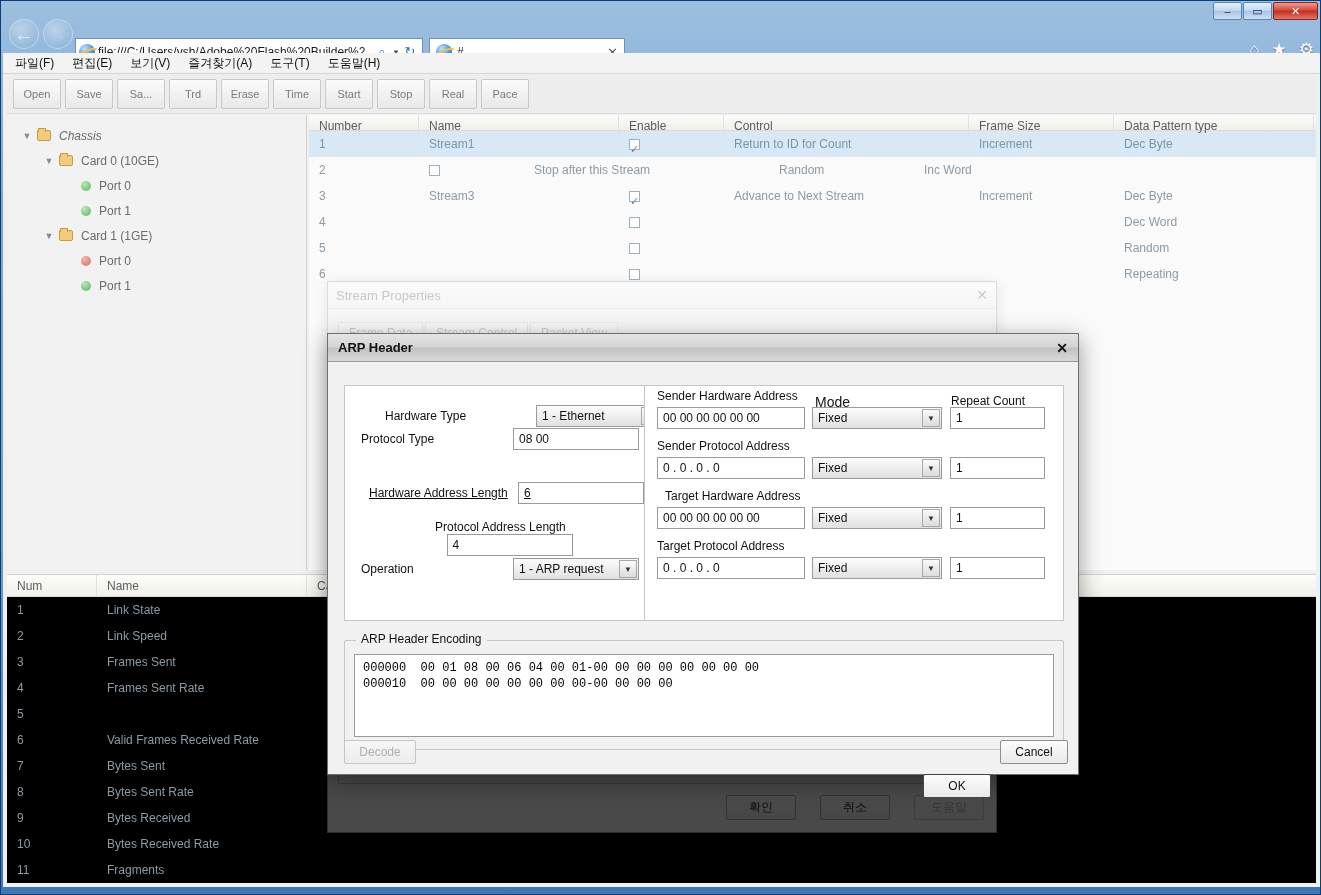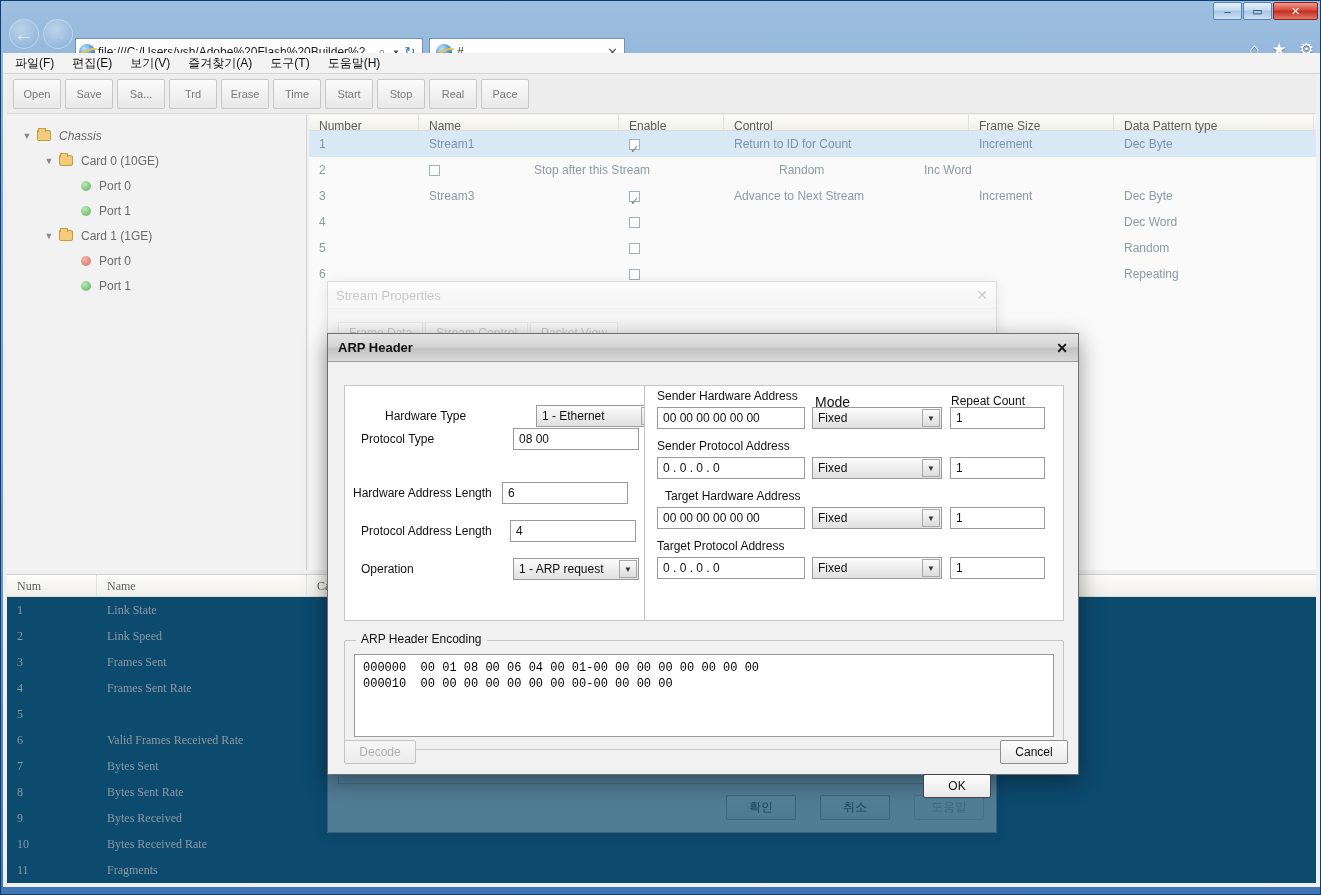--- a/index.html
+++ b/index.html
@@ -169,21 +169,21 @@
     width:11px; height:11px; border:1px solid #9fb0bd; background:#fff;
     display:inline-block; position:relative; vertical-align:middle;
   }
   .chk.on::after{
     content:"✓"; position:absolute; left:0px; top:-4px; font-size:11px; color:#6d8396;
   }
 
   
   #stats-table {
     position:absolute; left:4px; top:500px; width:1309px; height:309px;
-    background:#0c4a6e; border-top:1px solid #d2d2d2;font-family:Liberation Serif, serif;
+    background:#000000; border-top:1px solid #d2d2d2;
   }
   .sv-head {
     display:flex; height:22px; align-items:center;
     background:linear-gradient(180deg,#fcfcfa,#f1f0ea);
     border-bottom:1px solid #dcdcd4; font-size:12px; color:#5c5c5c;
   }
   .sv-head > div { padding-left:10px; border-right:1px solid #e2e2dc; height:22px; line-height:22px; }
   .sv-row { display:flex; height:26px; font-size:12px; color:#8c9aa6; }
   .sv-row > div { padding-left:10px; line-height:26px; }
   .s-num { width:90px; }
@@ -572,25 +572,25 @@
               <span class="flabel" style="width: 152px; margin-left: 24px;">Hardware Type</span>
               <span class="fselect" style="width: 126px;">
                 <span>1 - Ethernet</span>
                 <span class="arrowbox">▼</span>
               </span>
             </div>
             <div class="frow" style="left: 16px; top: 42px; width: 300px;">
               <span class="flabel" style="width: 152px;">Protocol Type</span>
               <span class="finput" style="width: 126px;">08 00</span>
             </div>
-            <div class="frow" style="left: 8px; top: 96px; width: 300px;">
+            <div class="frow" style="left: 24px; top: 96px; width: 300px; text-decoration: underline;">
               <span class="flabel" style="width: 152px;">Hardware Address Length</span>
               <span class="finput" style="width: 126px; margin-left: -3px;">6</span>
             </div>
-            <div class="frow" style="left: 16px; top: 134px; width: 300px;">
+            <div class="frow" style="left: 16px; top: 134px; width: 300px; flex-direction: column;">
               <span class="flabel" style="width: 152px;">Protocol Address Length</span>
               <span class="finput" style="width: 126px; margin-left: -3px;">4</span>
             </div>
             <div class="frow" style="left: 16px; top: 172px; width: 300px;">
               <span class="flabel" style="width: 152px;">Operation</span>
               <span class="fselect" style="width: 126px;">
                 <span>1 - ARP request</span>
                 <span class="arrowbox">▼</span>
               </span>
             </div>

